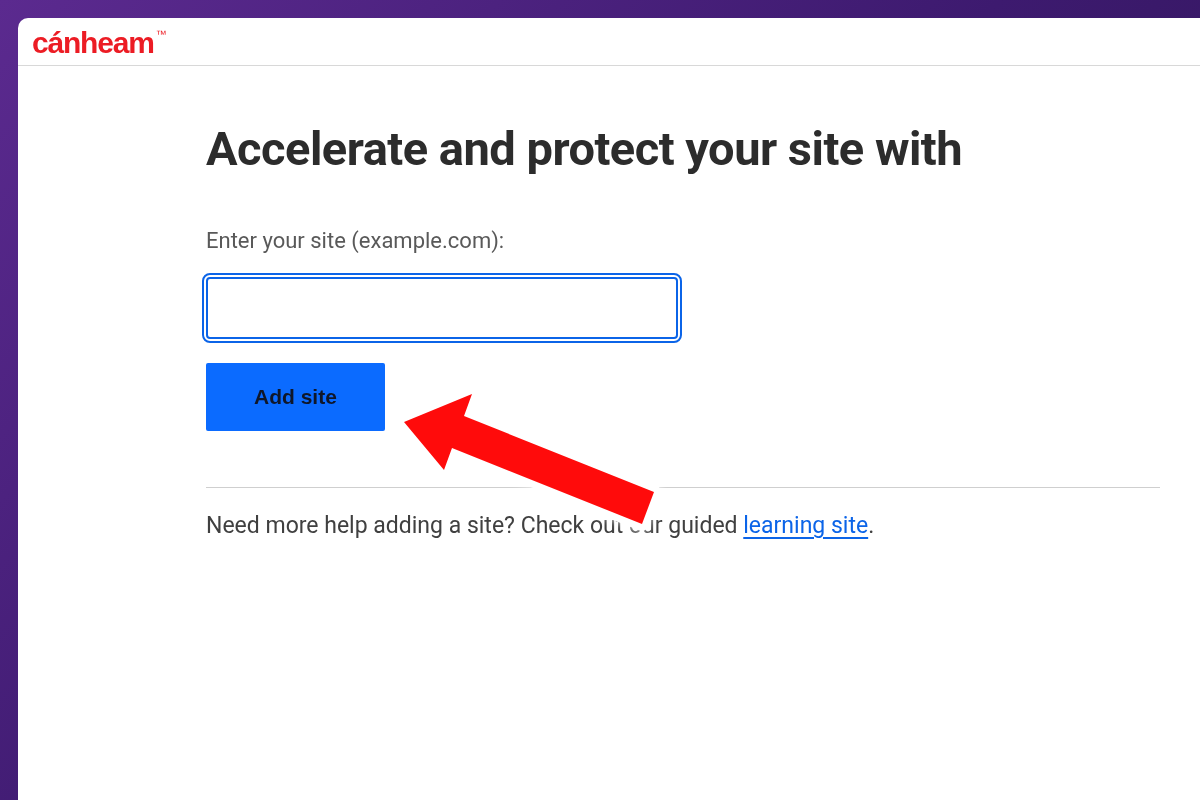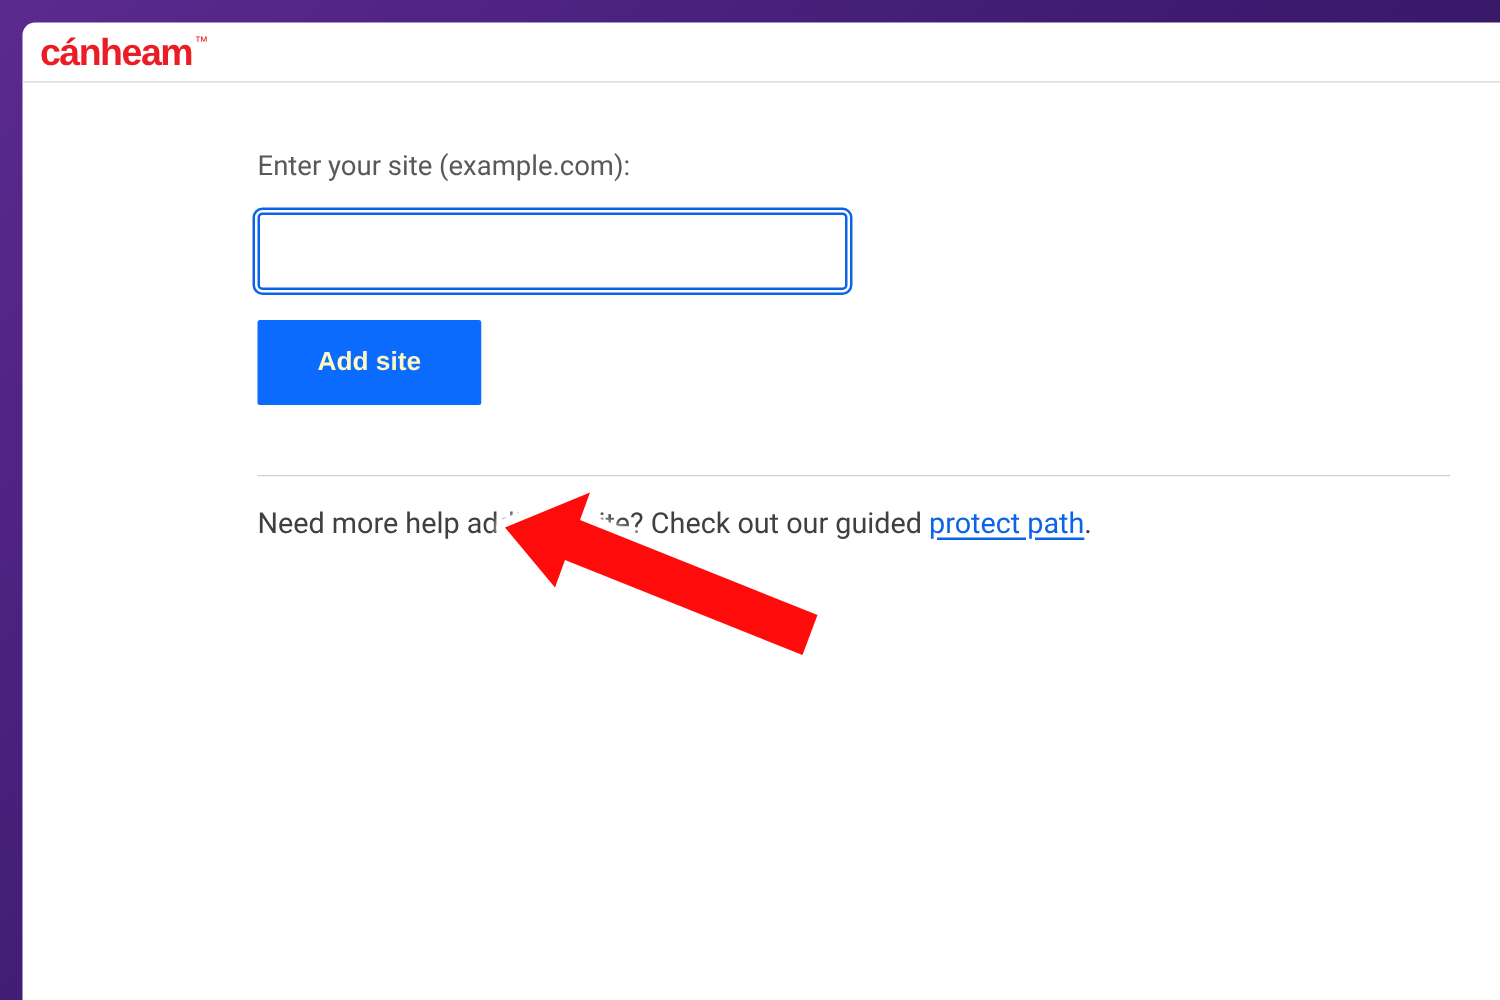--- a/index.html
+++ b/index.html
@@ -70,21 +70,21 @@
       outline-offset: 2px;
       border-radius: 4px;
       background: #ffffff;
       padding: 10px 14px;
       font-size: 20px;
       color: #333;
       margin-bottom: 24px;
     }
     .add-button {
       background: #0b6bff;
-      color: #fef9c3;
+      color: #0f172a;
       border: none;
       font-size: 21px;
       font-weight: 700;
       padding: 22px 48px;
       cursor: pointer;
       border-radius: 2px;
       margin-bottom: 56px;
     }
     .divider {
       border: none;
@@ -119,33 +119,34 @@
 <body>
 
 <div class="window">
   <div class="logo-bar">
     <div class="logo">
       <span>cánheam</span><sup>™</sup>
     </div>
   </div>
 
   <div class="content">
+    <h1 class="heading">Accelerate and protect your site with</h1>
 
     <div class="field-label">Enter your site (example.com):</div>
 
     <input class="site-input" type="text" value="" style="">
 
     <div>
       <button class="add-button">Add site</button>
     </div>
 
     <hr class="divider">
 
     <div class="help-text">
-      <span>Need more help adding a site? Check out our guided </span><a class="help-link">protect path</a><span>.</span>
+      <span>Need more help adding a site? Check out our guided </span><a class="help-link">learning site</a><span>.</span>
     </div>
   </div>
 
   <div class="annotation-arrow">
     <svg viewBox="0 0 300 200">
 
       <polygon points="20,50 88,22 80,44 270,120 258,152 68,76 60,98" fill="#ffffff" stroke="#ffffff" stroke-width="14" stroke-linejoin="round"></polygon>
 
       <polygon points="20,50 88,22 80,44 270,120 258,152 68,76 60,98" fill="#ff0b0b"></polygon>
     </svg>

